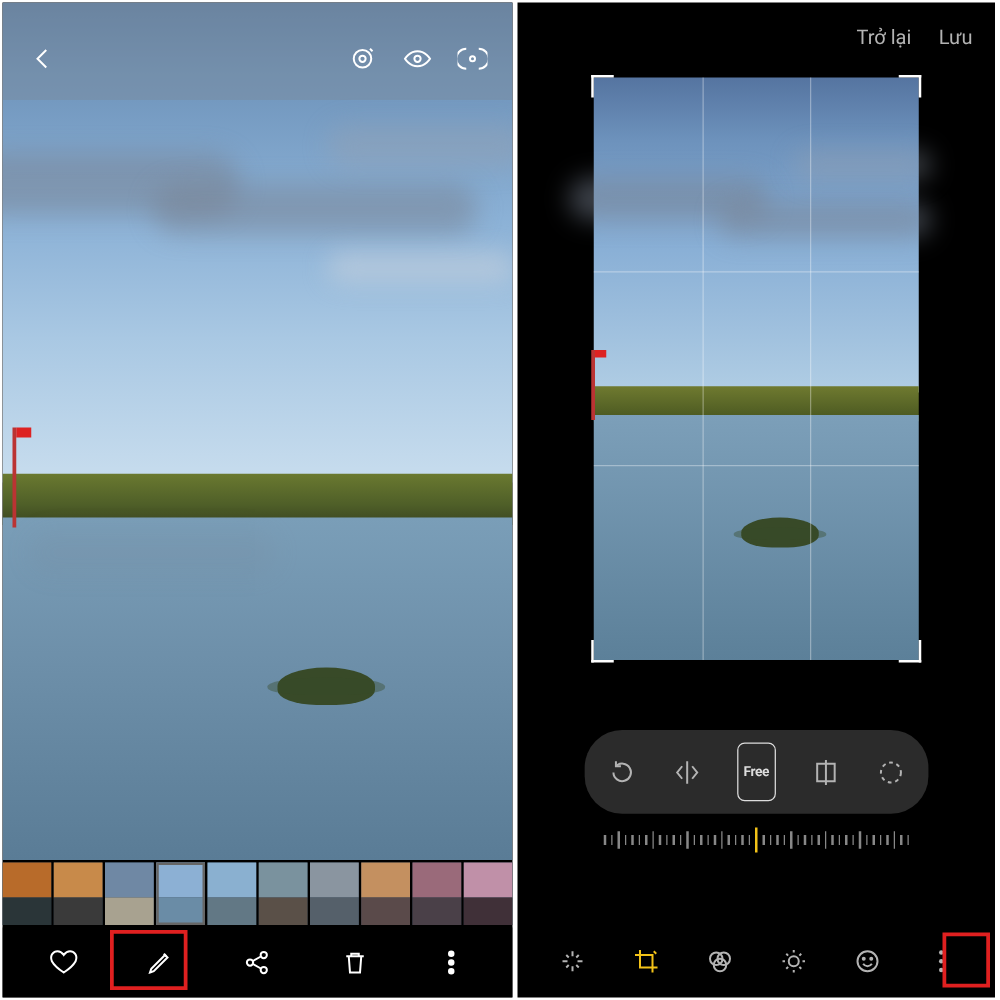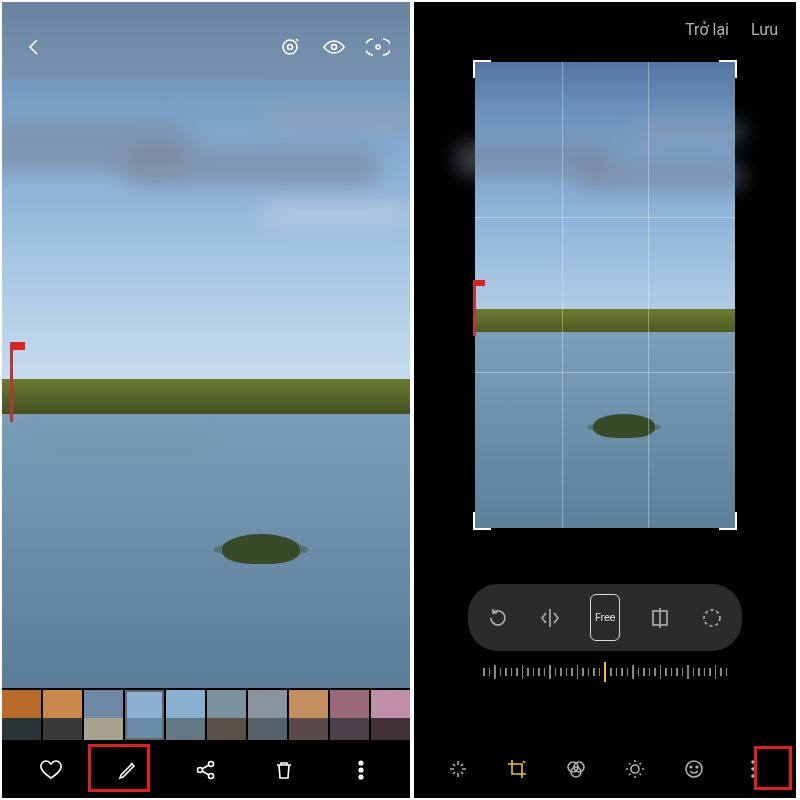--- a/index.html
+++ b/index.html
@@ -114,21 +114,21 @@
   .right .editbar {
     position:absolute; bottom:0; left:0; right:0; height:58px;
     display:flex; align-items:center; justify-content:space-around;
     padding:0 14px;
   }
   .right .highlight { right: 4px; bottom: 8px; width: 38px; height: 44px; }
 
   .ico { width:24px; height:24px; display:inline-flex; align-items:center; justify-content:center; stroke:#fff; fill:none; stroke-width:1.6; }
   .ico.dim { stroke:#b3b3b3; }
   .ico.yellow { stroke:#f3c318; }
-  .freetxt { font-size:11px; color:#ddd; border:1px solid #ddd; border-radius:6px; padding:16px 4px; font-weight:400; letter-spacing:-0.3px;text-align:right;}
+  .freetxt { font-size:11px; color:#ddd; border:1px solid #ddd; border-radius:6px; padding:16px 4px; font-weight:700; letter-spacing:-0.3px;text-align:right;}
   .thumbsky{height:55%;}
   .thumbwater{height:45%;}
 </style>
 </head>
 <body>
 
 <div class="screen left">
   <div class="photo">
     <div class="sky">
       <div class="cloud" style="top:120px;left:-30px;width:220px;height:50px;"></div>

